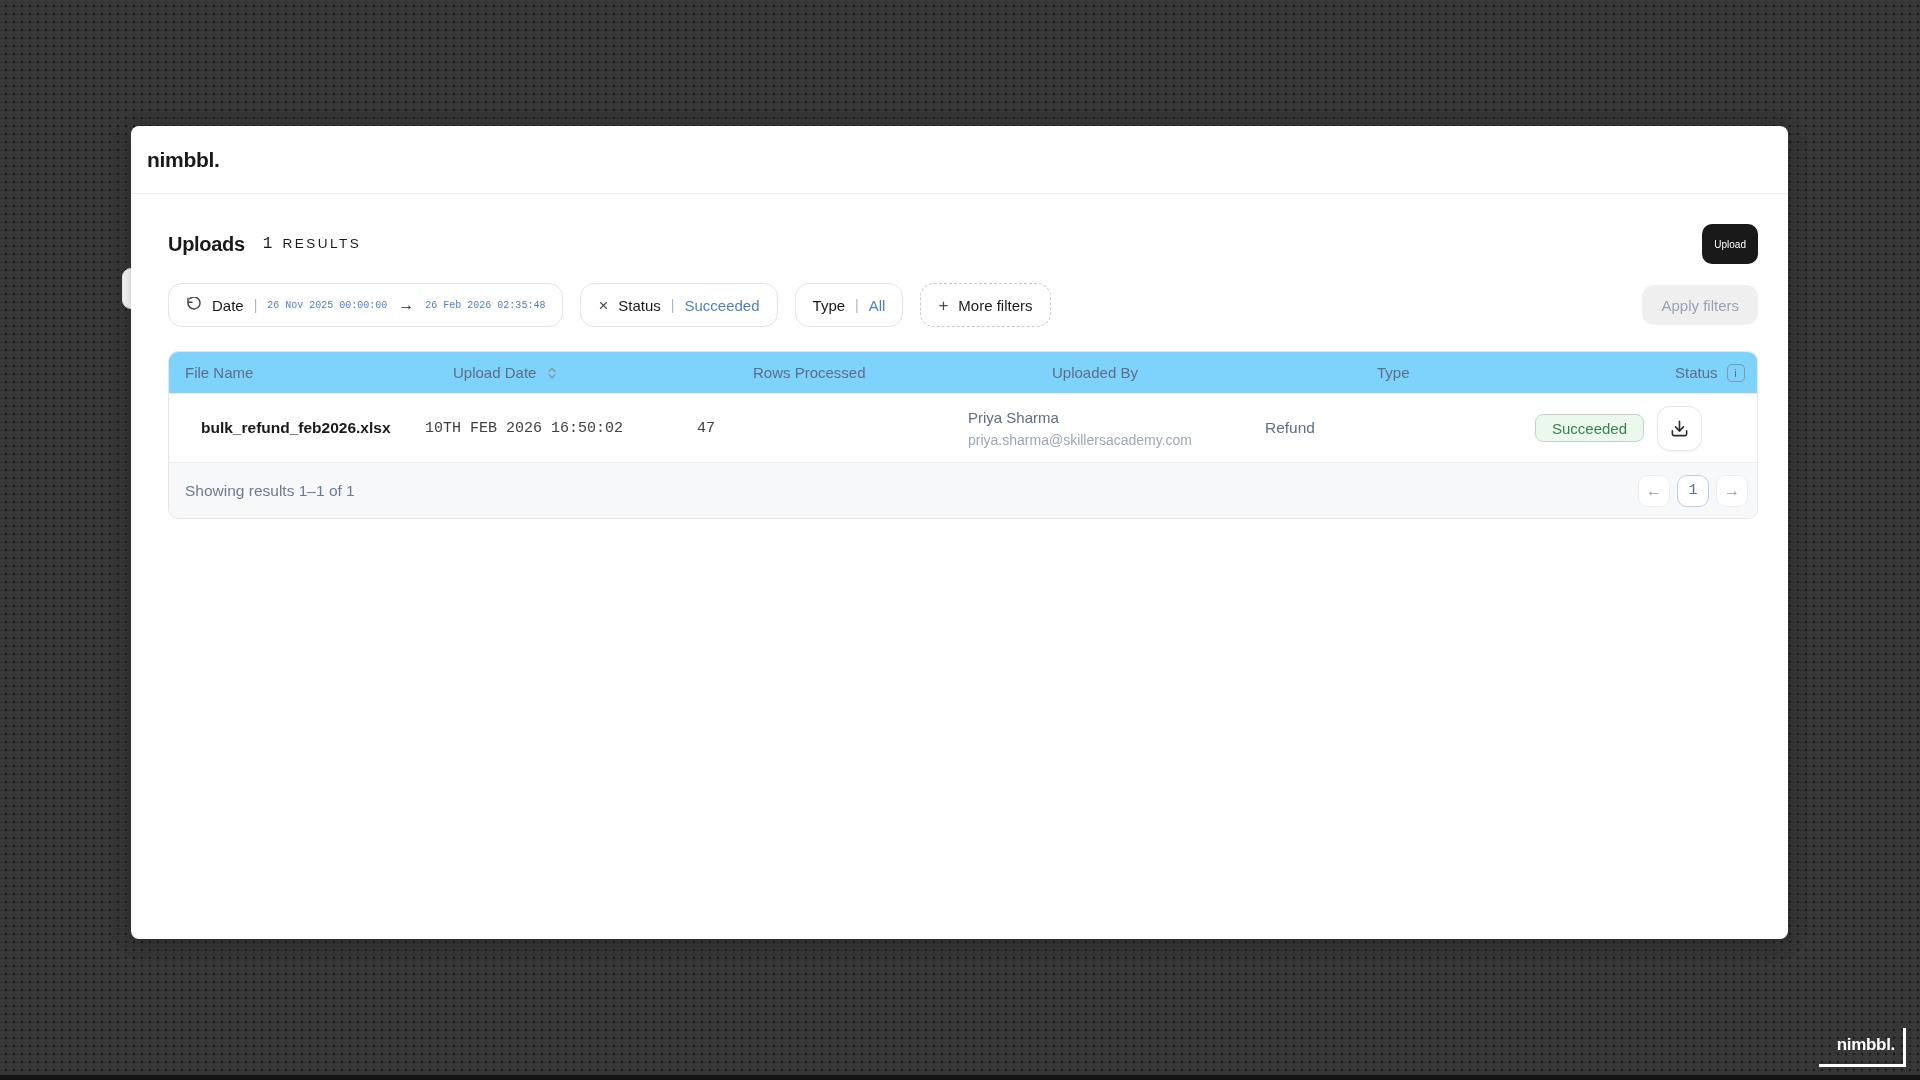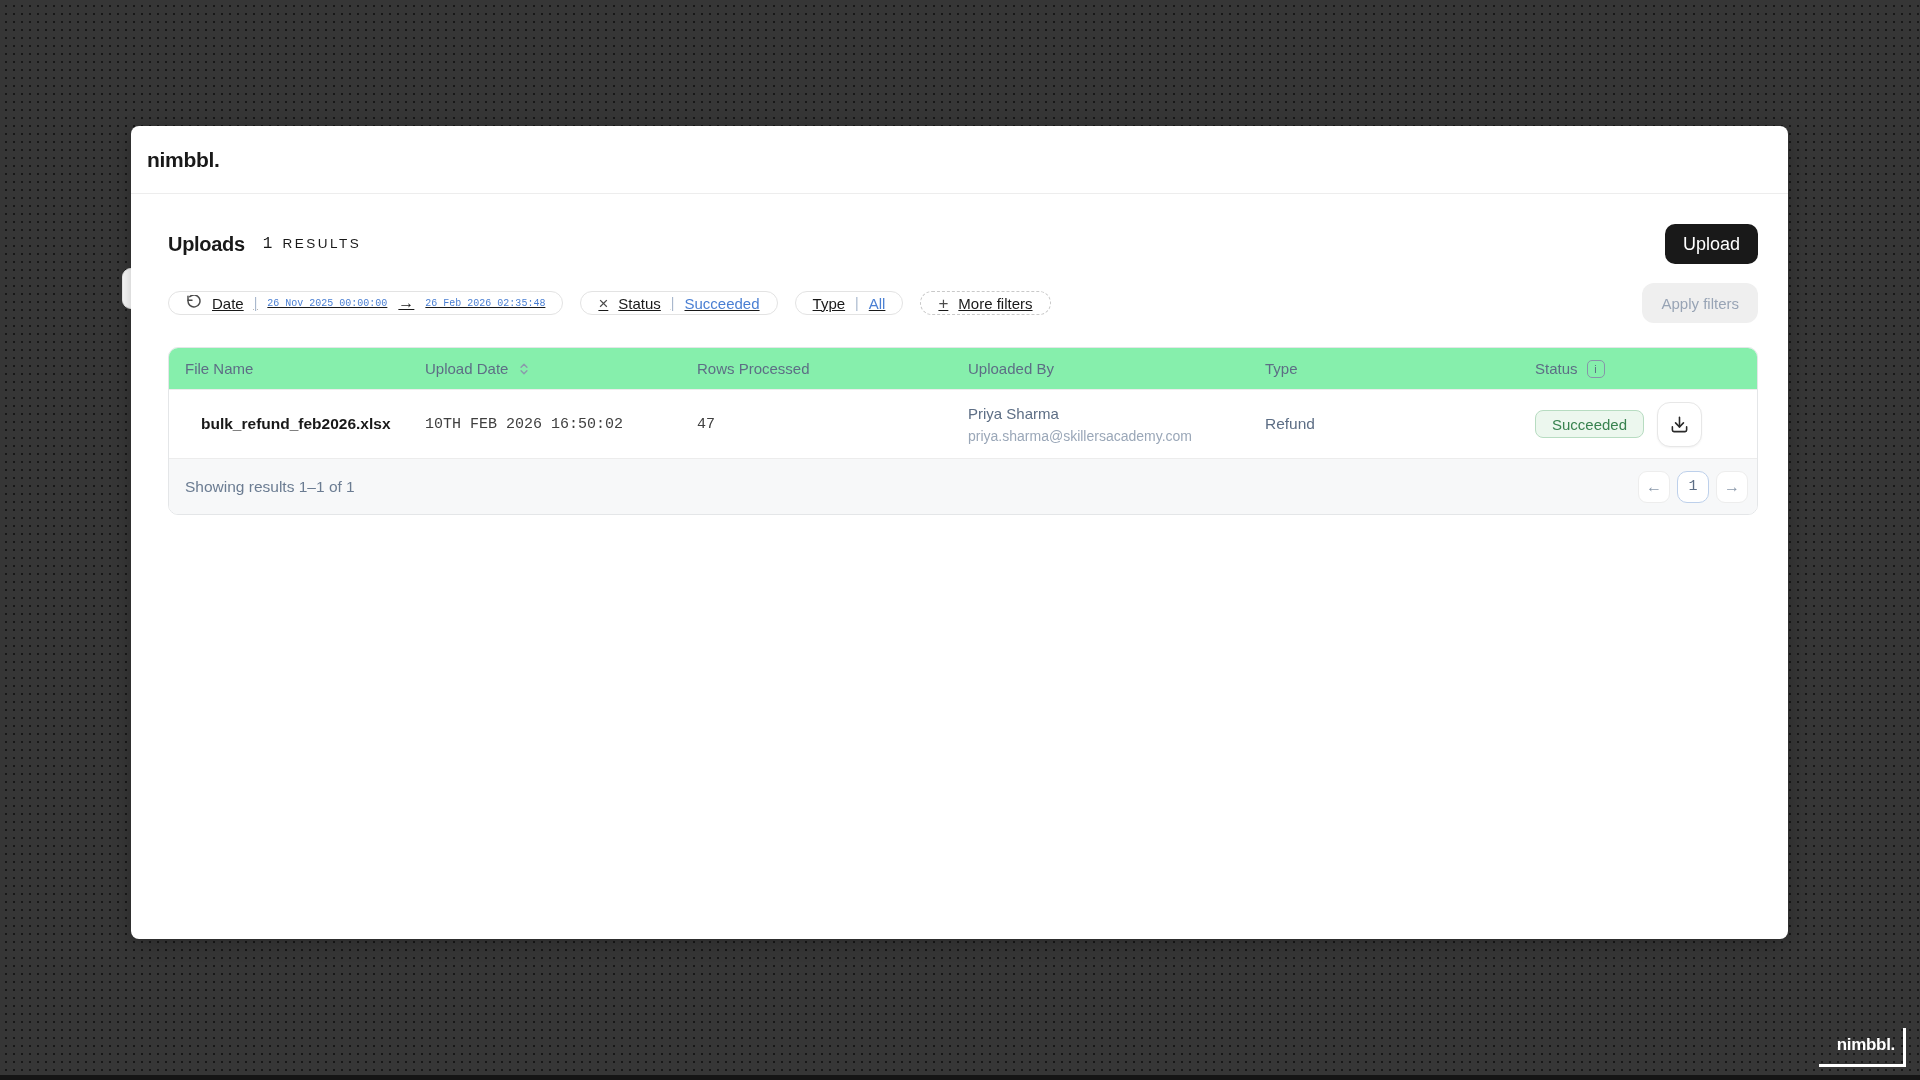--- a/index.html
+++ b/index.html
@@ -47,32 +47,31 @@
     margin-top: 30px; height: 40px;
     display: flex; align-items: center;
   }
   .page-title { font-size: 20px; font-weight: 700; color: #191919; letter-spacing: -0.3px; }
   .results-meta { display: flex; align-items: baseline; margin-left: 18px; gap: 10px; }
   .results-count { font-family: "Liberation Mono", monospace; font-size: 16px; color: #191919; }
   .results-label { font-size: 13.5px; letter-spacing: 2.5px; color: #191919; font-weight: 500; }
   .upload-btn {
     margin-left: auto;
     background: #191919; color: #ffffff; border: none;
-    height: 40px; padding: 0 18px; border-radius: 10px;
-    font-family: "Liberation Sans", sans-serif; font-size: 18px; cursor: pointer;
+    height: 40px; padding: 0 12px; border-radius: 10px;
+    font-family: "Liberation Sans", sans-serif; font-size: 10px; cursor: pointer;
   }
 
   .filters-row { margin-top: 19px; display: flex; align-items: center; gap: 17px; }
   .chip {
-    height: 24px; background: #fff;
+    height: 44px; background: #fff;
     border: 1px solid #e3e3e3; border-radius: 14px;
     display: flex; align-items: center; gap: 10px;
     padding: 0 17px; font-size: 15px; color: #191919; cursor: pointer;
     white-space: nowrap;
-    text-decoration: underline;
   }
   .chip.dashed { border: 1.5px dashed #c9c9c9; color: #191919; }
   .chip .sep { color: #a9b8cd; font-size: 14px; }
   .chip .val-blue { color: #4a7fd3; }
   .chip .mono { font-family: "Liberation Mono", monospace; font-size: 10px; }
   .chip .glyph { font-size: 17px; color: #4a4a4a; line-height: 1; }
   .chip .range-arrow { font-size: 16px; color: #191919; padding: 0 1px; }
   .apply-btn {
     margin-left: auto;
     background: #efefef; color: #98a4b5; border: none;
@@ -85,22 +84,22 @@
     border: 1px solid #e4e6e8; border-radius: 10px;
     overflow: hidden;
   }
   .tgrid {
     display: grid;
     grid-template-columns: 240px 272px 271px 297px 270px 1fr;
     align-items: center;
     padding-left: 16px;
   }
   .thead {
-    height: 42px; background: #86efac; border-bottom: 1px solid #ececec;
-    color: #5d6e85; font-size: 15px;
+    height: 42px; background: #7dd3fc; border-bottom: 1px solid #ececec;
+    color: #5d6e85; font-size: 15px; gap: 28px;
   }
   .th { display: flex; align-items: center; gap: 9px; }
   .trow { height: 69px; background: #ffffff; border-bottom: 1px solid #ececec; }
   .cell-file { color: #191919; font-size: 15.5px; font-weight: 600; margin-left: 16px; }
   .cell-mono { font-family: "Liberation Mono", monospace; font-size: 15px; color: #404040; }
   .cell-user .name { color: #5d6e85; font-size: 15px; margin-bottom: 6px; }
   .cell-user .email { color: #9aa7b8; font-size: 14px; }
   .cell-type { color: #5d6e85; font-size: 15.5px; }
   .cell-status { display: flex; align-items: center; gap: 13px; }
   .badge-success {

